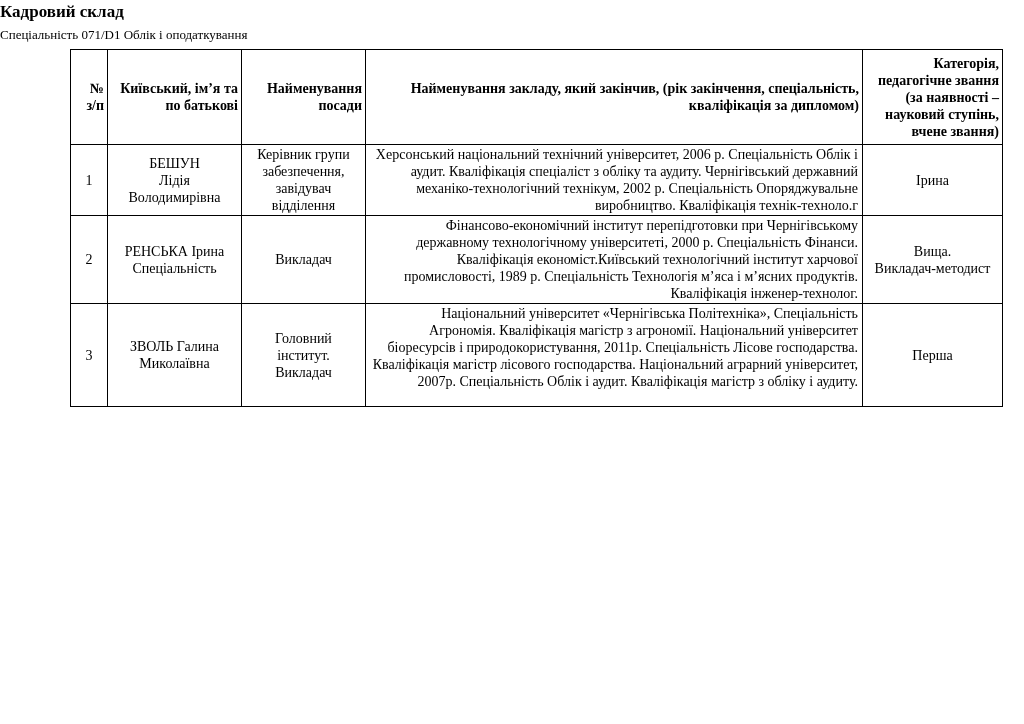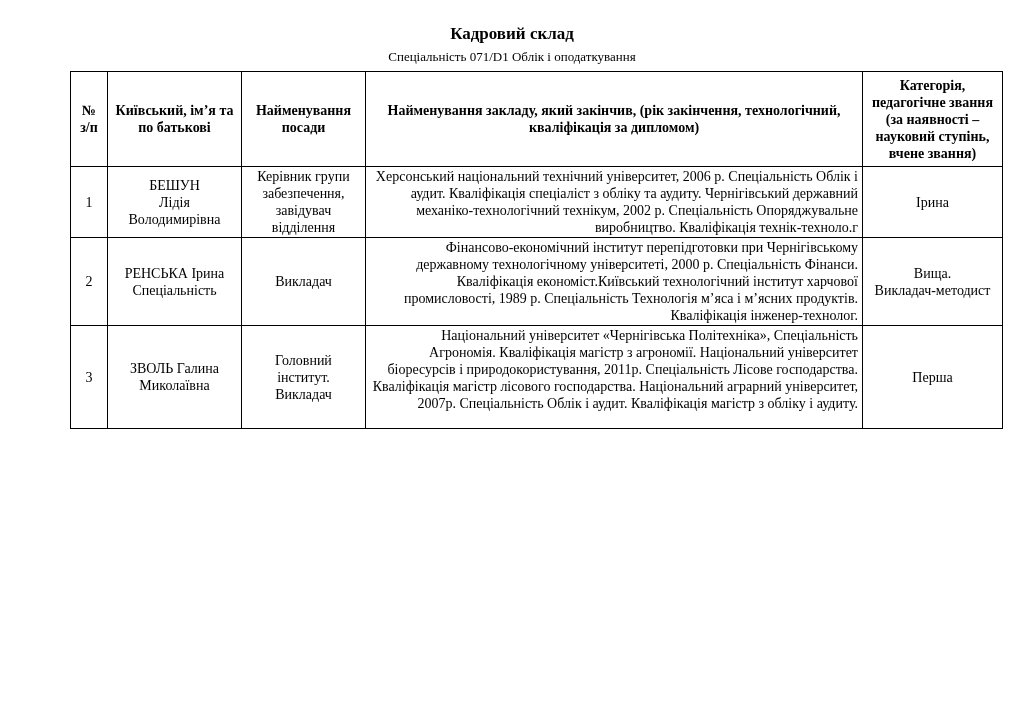--- a/index.html
+++ b/index.html
@@ -8,23 +8,21 @@
     width: 1024px;
     height: 724px;
     background: #ffffff;
     color: #000000;
     font-family: "Liberation Serif", serif;
     position: relative;
     overflow: hidden;
     margin: 0 auto;
   }
   .titles {
-    text-align: center;
-    padding-top: 16px;
-    margin-top: 6px;
+    text-align: left;
   }
   .title-main {
     font-weight: bold;
     font-size: 17px;
     line-height: 23px;
   }
   .title-sub {
     font-size: 13px;
     line-height: 23px;
   }
@@ -37,21 +35,21 @@
   }
   table.staff th, table.staff td {
     border: 1.5px solid #000;
     font-size: 14px;
     line-height: 17px;
     white-space: pre-line;
     overflow: hidden;
   }
   table.staff th {
     font-weight: bold;
-    text-align: center;
+    text-align: right;
     vertical-align: middle;
     padding: 2px 3px;
   }
   tr.hdr   { height: 95px; }
   tr.row-1 { height: 69px; }
   tr.row-2 { height: 85px; }
   tr.row-3 { height: 103px; }
   td.c-num, td.c-name, td.c-pos, td.c-cat {
     text-align: center;
     vertical-align: middle;
@@ -82,21 +80,21 @@
       <col style="width:140px">
     </colgroup>
     <thead>
       <tr class="hdr">
         <th>№
 з/п</th>
         <th>Київський, ім’я та
 по батькові</th>
         <th>Найменування
 посади</th>
-        <th>Найменування закладу, який закінчив, (рік закінчення, технологічний,
+        <th>Найменування закладу, який закінчив, (рік закінчення, спеціальність,
 кваліфікація за дипломом)</th>
         <th>Категорія,
 педагогічне звання
 (за наявності –
 науковий ступінь,
 вчене звання)</th>
       </tr>
     </thead>
     <tbody>
       <tr class="row-1">

